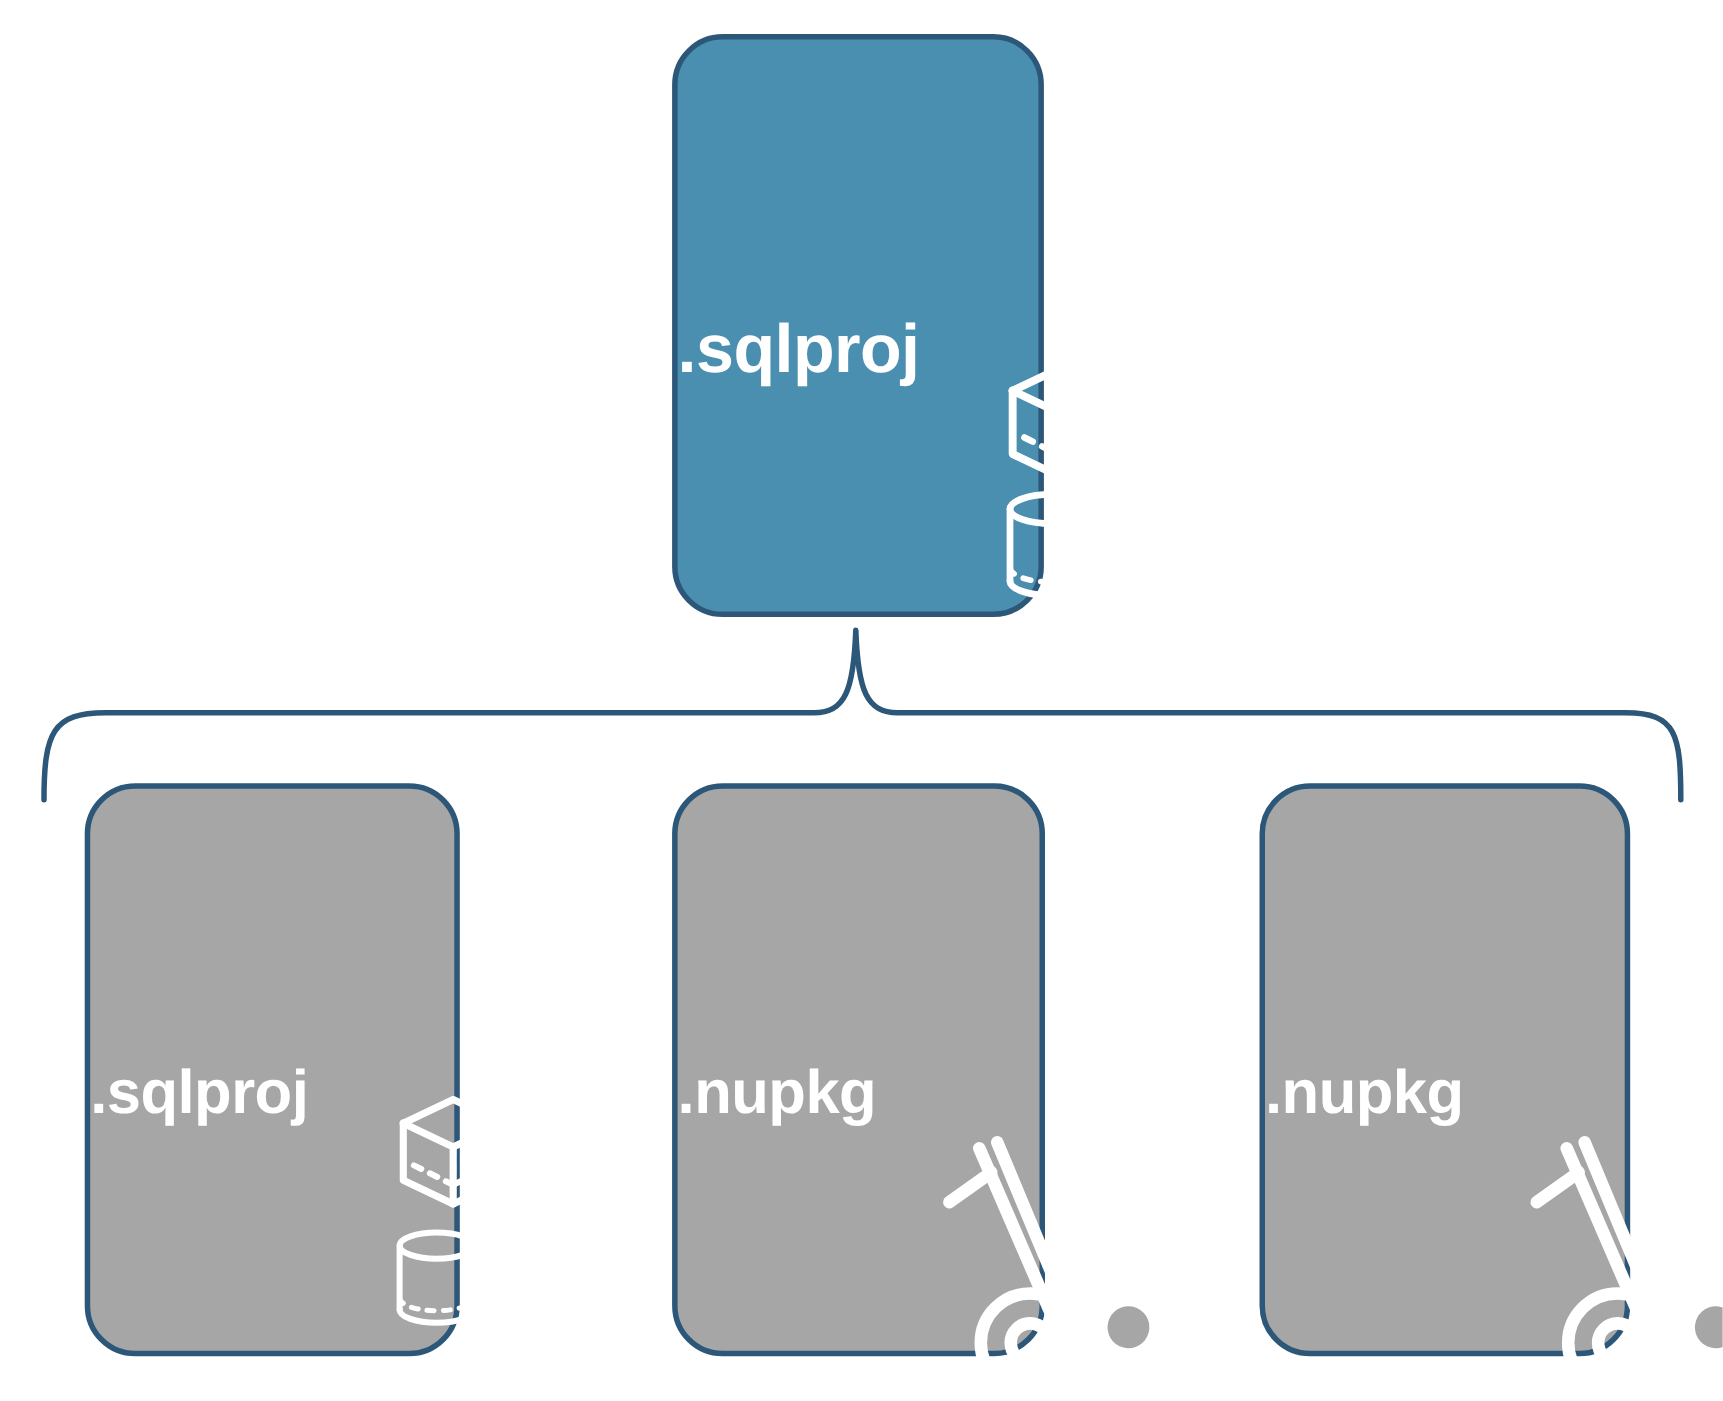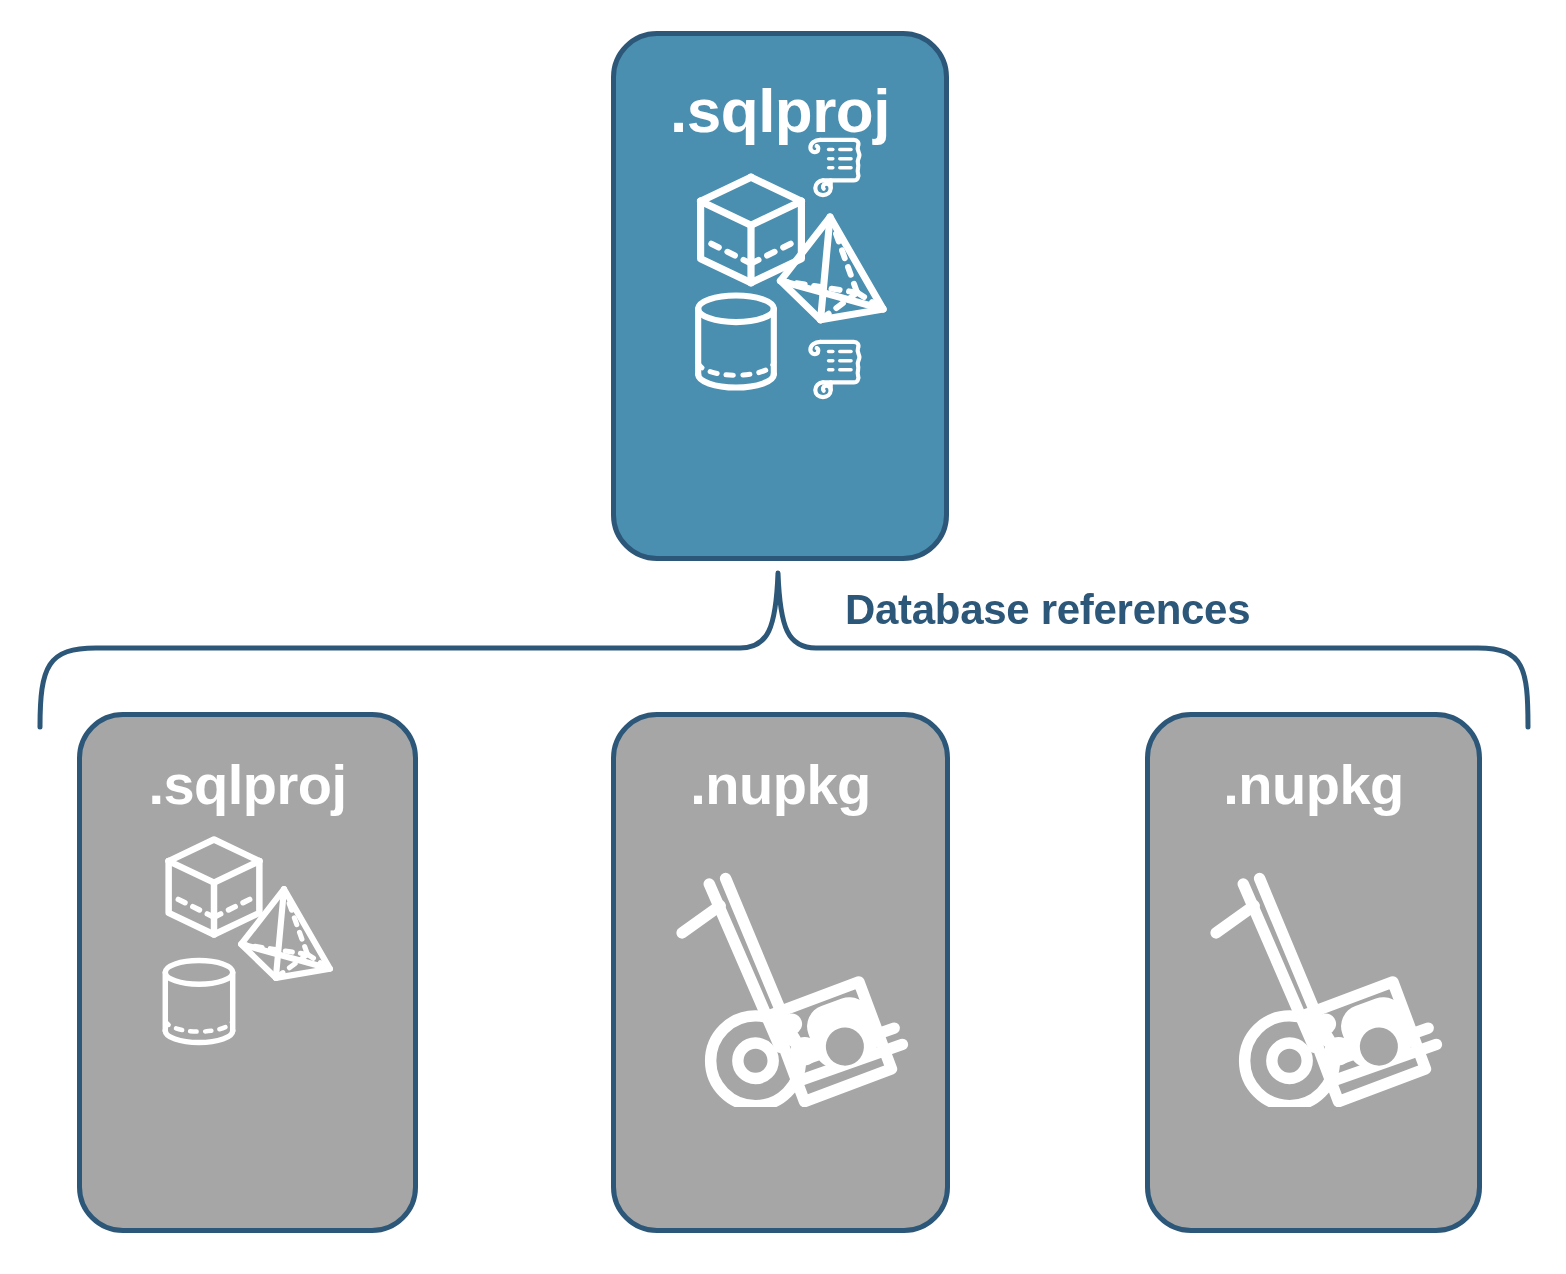--- a/index.html
+++ b/index.html
@@ -21,21 +21,21 @@
     width: 1566px;
     height: 1274px;
   }
 
   .node {
     position: absolute;
     box-sizing: border-box;
     border-radius: 46px;
     border: 5px solid #2c5778;
     display: flex;
-    flex-direction: column;
+    flex-direction: row;
     align-items: center;
   }
 
   .node-blue { background: #4a8fb0; }
   .node-gray { background: #a6a6a6; }
 
   .node-title {
     color: #ffffff;
     font-weight: bold;
     letter-spacing: -0.5px;
@@ -207,21 +207,20 @@
       <path d="M40 727
                C40 666 48 648 96 648
                L740 648
                C768 648 776 628 778 573
                C780 628 788 648 816 648
                L1478 648
                C1524 648 1528 668 1528 727"></path>
     </g>
   </svg>
 
-  <div id="brace-label">Database references</div>
 
   <div class="node node-gray" id="node-sqlproj-ref">
     <div class="node-title">.sqlproj</div>
     <div class="icon-area">
 
       <svg width="108" height="108" viewBox="0 0 100 100" style="left:78px; top:20px;">
         <g fill="none" stroke="#ffffff" stroke-width="6" stroke-linecap="round" stroke-linejoin="round">
           <polyline points="8,26 50,6 92,26"></polyline>
           <polyline points="8,26 8,74 50,94 92,74 92,26"></polyline>
           <polyline points="8,26 50,46 92,26"></polyline>

